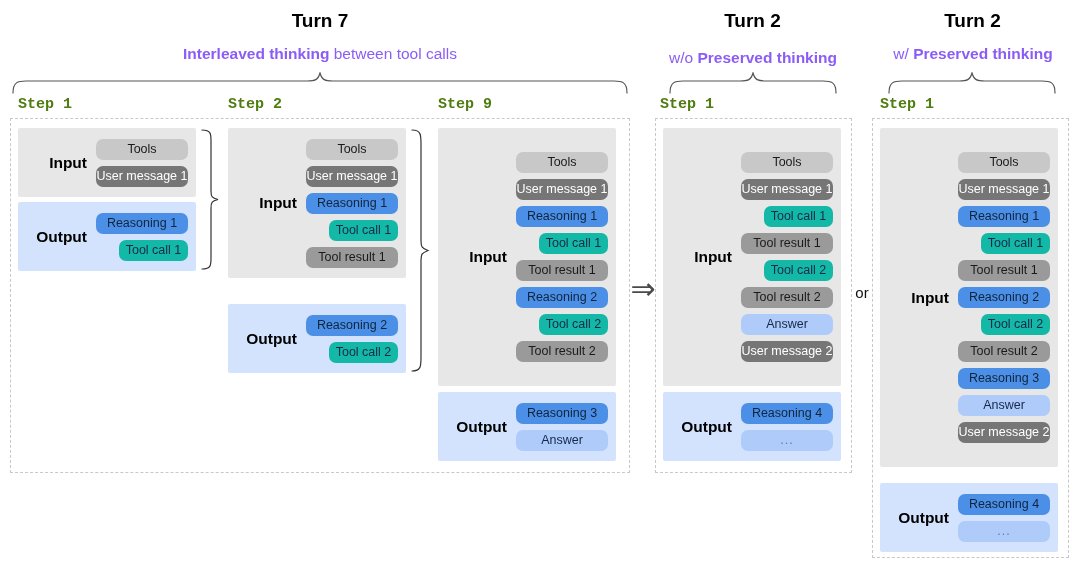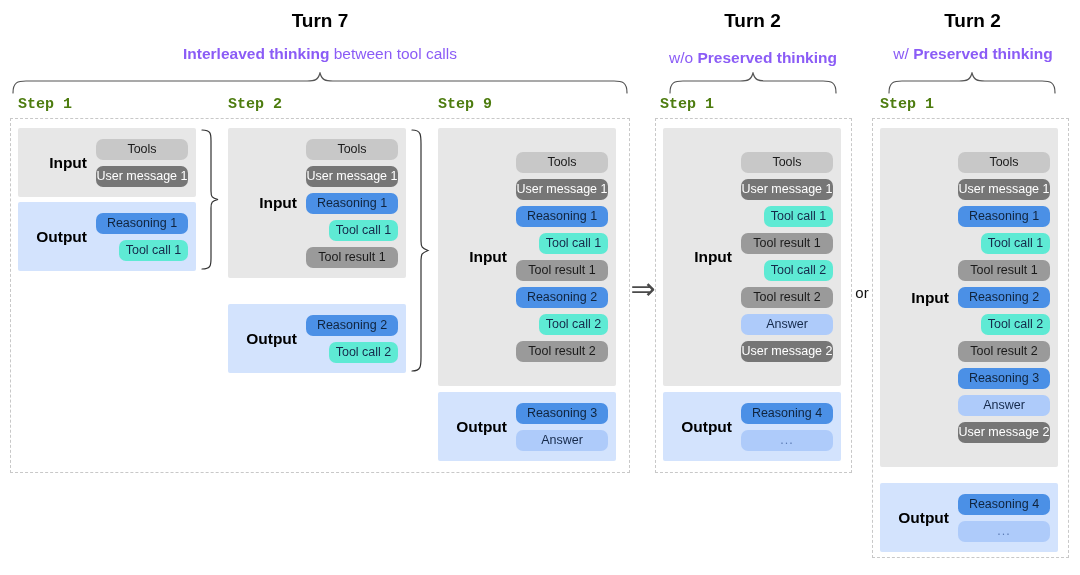--- a/index.html
+++ b/index.html
@@ -81,21 +81,21 @@
     text-align: center;
     font-size: 12.5px;
     white-space: nowrap;
     overflow: hidden;
   }
   
   .p-tools    { background: #c8c8c8; color: #1a1a1a; }
   .p-user     { background: #767676; color: #ffffff; }
   .p-result   { background: #9a9a9a; color: #1a1a1a; }
   .p-reason   { background: #4b90e6; color: #10243d; }
-  .p-call     { background: #5eead4; color: #15294a; margin-left: 23px; }
+  .p-call     { background: #14b8a6; color: #15294a; margin-left: 23px; }
   .p-answer   { background: #aecbfa; color: #15294a; }
   .p-ellip    { background: #aecbfa; color: #5b7bb5; letter-spacing: 1px; }
 
   
   .vbrace { position: absolute; }
   .vbrace svg { display: block; }
 
   
   .connector {
     position: absolute;

